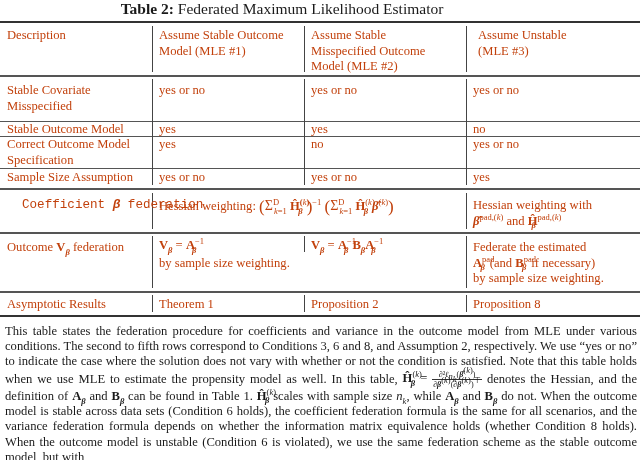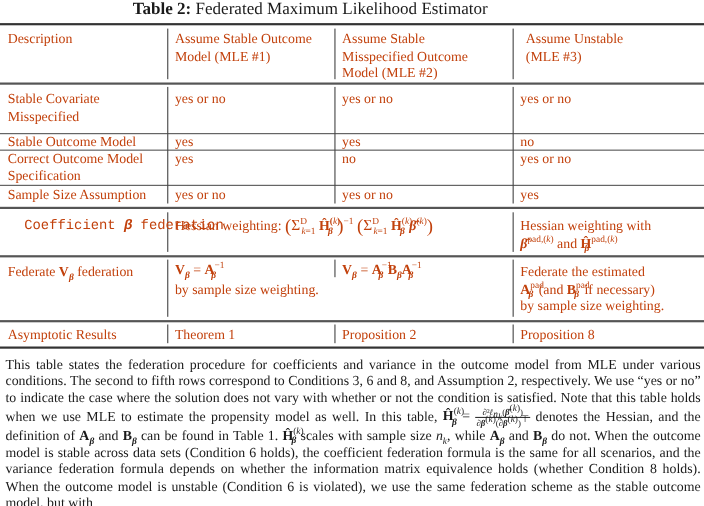--- a/index.html
+++ b/index.html
@@ -124,21 +124,21 @@
     <span style="font-size:17px;vertical-align:-2px;">(</span><span style="font-size:14px;">Σ</span><sup>D</sup><sub style="margin-left:-5px;"><i>k</i>=1</sub>
     <b>Ĥ</b><sup>(<i>k</i>)</sup><sub style="margin-left:-11px;"><b><i>β</i></b></sub><span style="margin-left:4px;"><b><i>β̂</i></b></span><sup>(<i>k</i>)</sup><span style="font-size:17px;vertical-align:-2px;">)</span>
   </span>
 </div>
 <div class="cell" style="left:473px;top:198px;">
   <div>Hessian weighting with</div>
   <div class="math"><b><i>β̂</i></b><sup>pad,(<i>k</i>)</sup> and <b>Ĥ</b><sup>pad,(<i>k</i>)</sup><sub style="margin-left:-30px;"><b><i>β</i></b></sub></div>
 </div>
 
 <div class="cell" style="left:7px;top:240px;">
-  <span>Federate </span><b>V</b><sub><b><i>β</i></b></sub><span> federation</span>
+  <span>Outcome </span><b>V</b><sub><b><i>β</i></b></sub><span> federation</span>
 </div>
 <div class="cell math" style="left:159px;top:238px;">
   <b>V</b><sub><b><i>β</i></b></sub> = <b>A</b><sup>−1</sup><sub style="margin-left:-12px;"><b><i>β</i></b></sub>
 </div>
 <div class="cell math" style="left:311px;top:238px;">
   <b>V</b><sub><b><i>β</i></b></sub> = <b>A</b><sup>−1</sup><sub style="margin-left:-12px;"><b><i>β</i></b></sub><b style="margin-left:4px;">B</b><sub><b><i>β</i></b></sub><b>A</b><sup>−1</sup><sub style="margin-left:-12px;"><b><i>β</i></b></sub>
 </div>
 <div class="cell" style="left:159px;top:256px;">
   <div>by sample size weighting.</div>
 </div>

